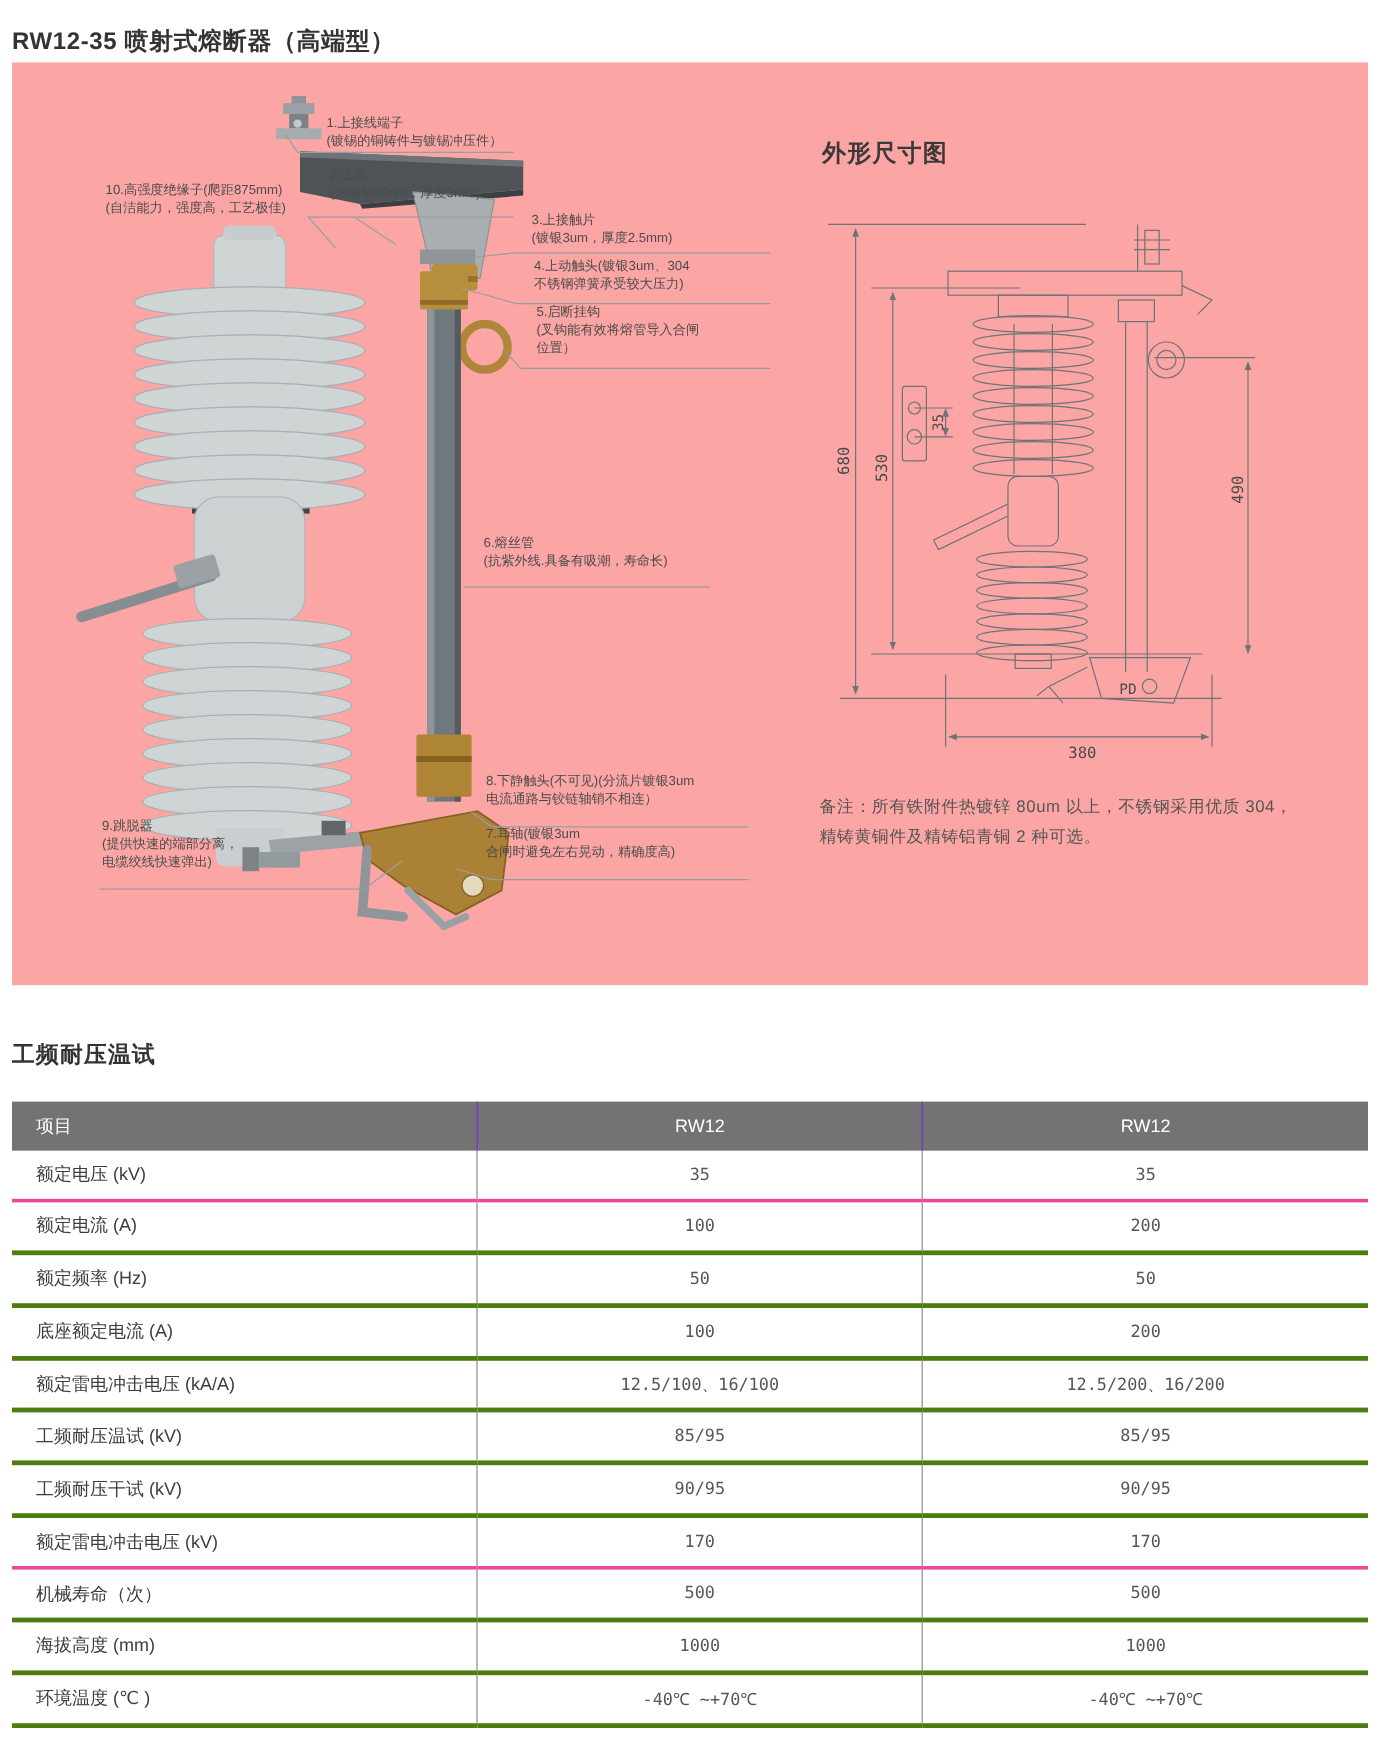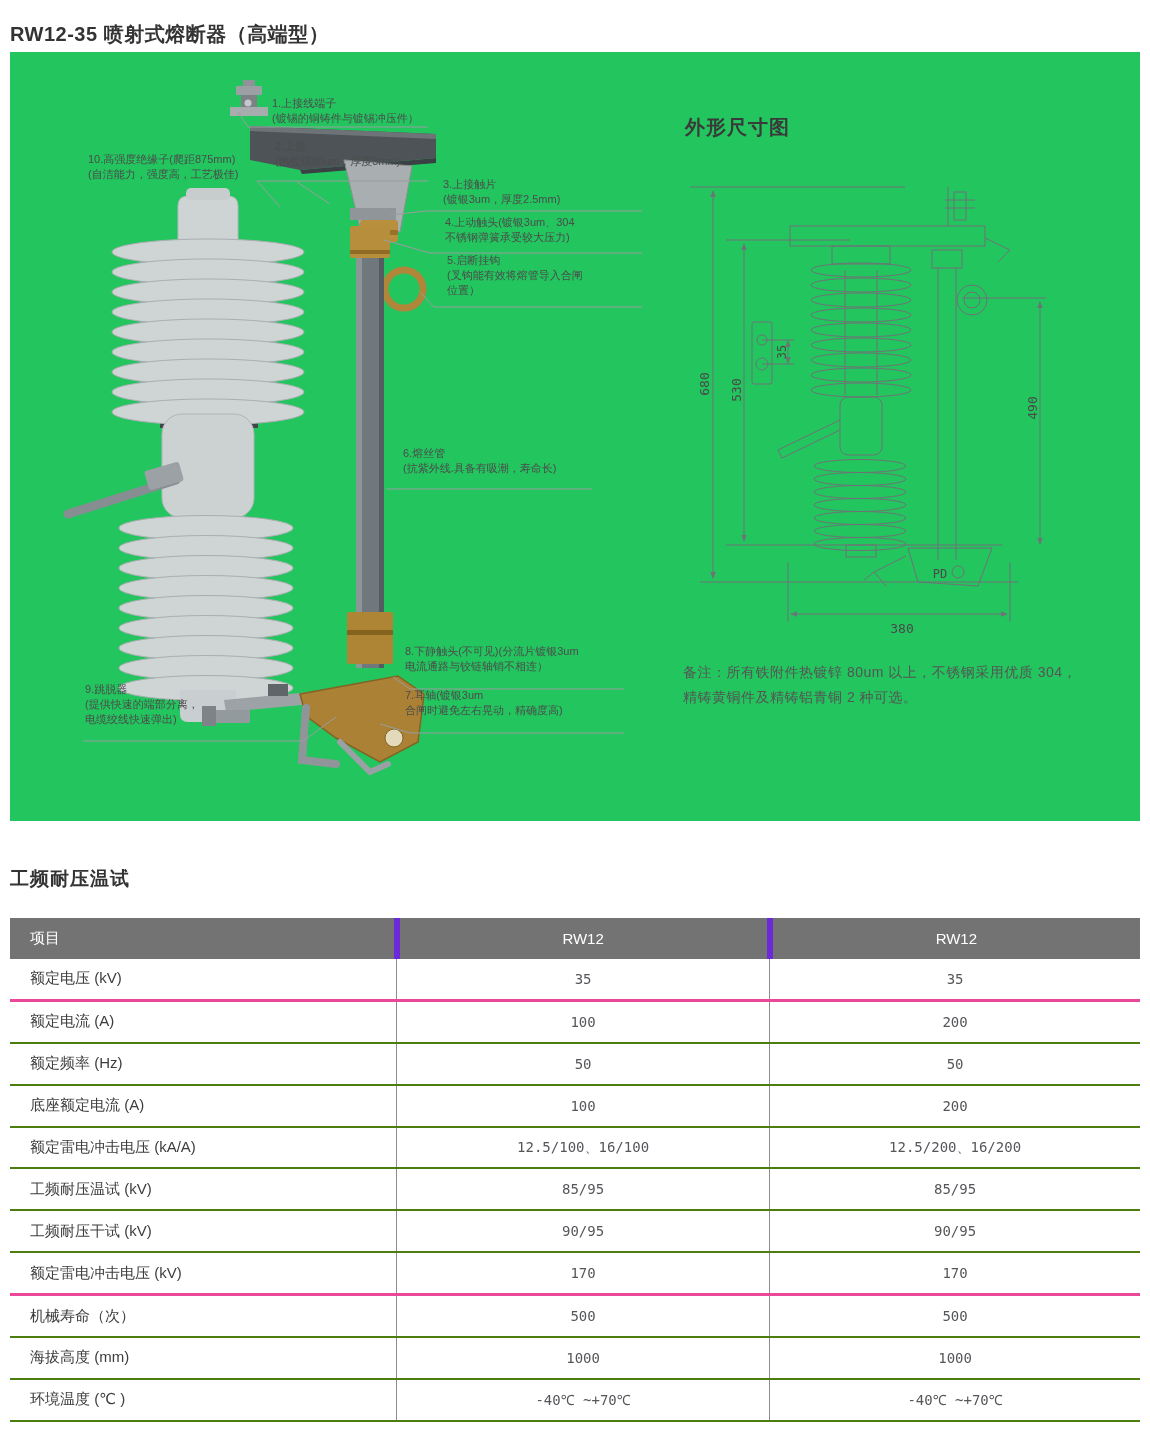--- a/index.html
+++ b/index.html
@@ -5,21 +5,21 @@
   html,body{margin:0;padding:0;}
   body{
     width:1150px;height:1452px;position:relative;background:#ffffff;
     font-family:"Liberation Sans","DejaVu Sans",sans-serif;
     -webkit-font-smoothing:antialiased;
   }
   .page-title{
     position:absolute;left:10px;top:8px;font-size:20px;font-weight:bold;color:#333;letter-spacing:.5px;text-align:right;
   }
   .panel{
-    position:absolute;left:10px;top:52px;width:1130px;height:769px;background:#22c55e;overflow:hidden;
+    position:absolute;left:10px;top:52px;width:1130px;height:769px;background:#fca5a5;overflow:hidden;
   }
   .art{position:absolute;left:0;top:0;width:1130px;height:746px;}
   .callout{
     position:absolute;font-size:11px;line-height:1.35;color:#4c4c4c;white-space:pre-line;
   }
   .drawing-title{
     position:absolute;font-size:20px;font-weight:bold;color:#3a3a3a;margin:0;letter-spacing:1px;
   }
   .note{
     position:absolute;font-size:14px;line-height:1.8;color:#555;white-space:pre-line;letter-spacing:.5px;
@@ -34,23 +34,23 @@
     position:absolute;left:10px;top:866px;font-size:19px;font-weight:bold;color:#333;margin:0;letter-spacing:1px;
   }
   table.specs{
     position:absolute;left:10px;top:918px;width:1130px;border-collapse:collapse;table-layout:fixed;
     font-size:15px;
   }
   table.specs th{
     background:#737373;color:#fff;font-weight:normal;height:39px;
   }
   table.specs th.col-label{ text-align:left;padding-left:20px;width:33.2%; }
-  table.specs th.col-val{ text-align:center;width:33.4%;border-left:6px solid #6d28d9; }
+  table.specs th.col-val{ text-align:center;width:33.4%;border-left:1px solid #6d28d9; }
   table.specs td{
-    background:#fff;height:37.9px;color:#3d3d3d;border-bottom:2px solid #4d7c0f;
+    background:#fff;height:37.9px;color:#3d3d3d;border-bottom:4px solid #4d7c0f;
   }
   table.specs td.col-label{ text-align:left;padding-left:20px; }
   table.specs td.col-val{ text-align:center;color:#55565a;border-left:1px solid #8c8d8f;
     font-family:"DejaVu Sans Mono","Liberation Mono",monospace;font-size:14px; }
   table.specs tr.thick td{ border-bottom:3px solid #ec4899; }
 </style>
 </head>
 <body>
 
 <h1 class="page-title">RW12-35 喷射式熔断器（高端型）</h1>

